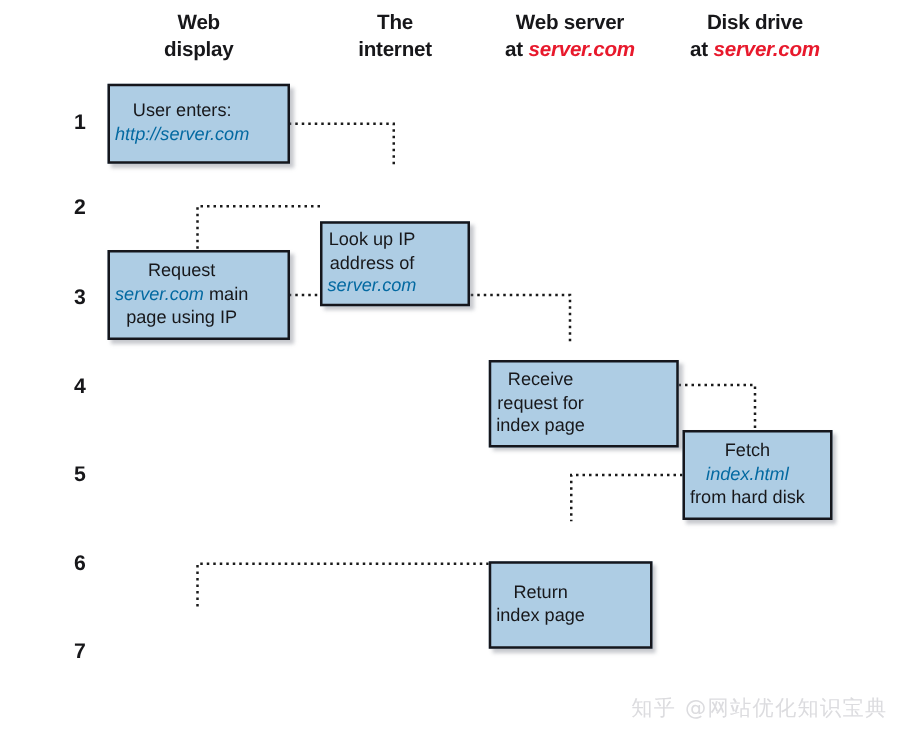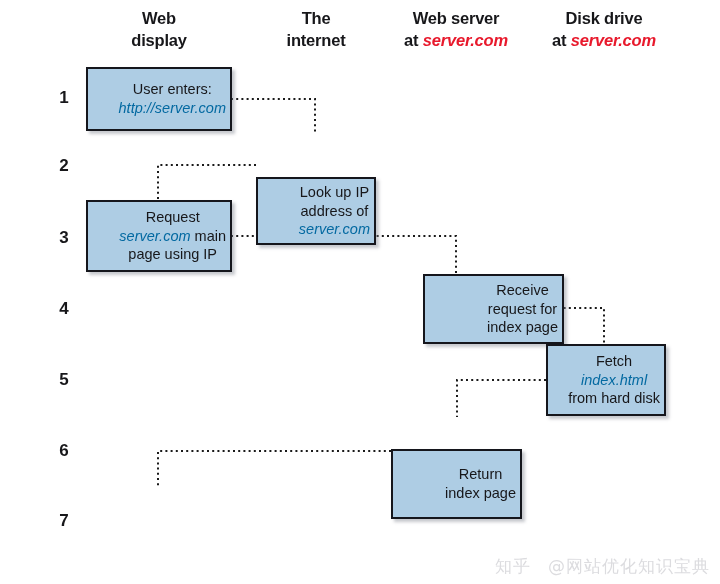--- a/index.html
+++ b/index.html
@@ -49,21 +49,21 @@
 
   
   .box {
     position: absolute;
     background: #aecde4;
     border: 2.5px solid #15161c;
     box-sizing: border-box;
     box-shadow: 3px 3px 3px rgba(120,125,135,0.42);
     display: flex;
     align-items: center;
-    justify-content: flex-end;
+    justify-content: flex-start;
     text-align: center;
   }
   .box .txt {
     font-size: 14.5px;
     line-height: 1.28;
     color: #17171a;
     font-weight: 500;
     padding: 0 4px;
   }
   .box .txt .red {
@@ -92,21 +92,21 @@
   .watermark {
     position: absolute;
     right: 10px;
     bottom: 6px;
     color: #dcdcdf;
     font-size: 17px;
     letter-spacing: 1px;
     white-space: nowrap;
     font-family: "DejaVu Sans", sans-serif;
   }
-  .watermark .zh-logo { margin-right: 17px; }
+  .watermark .zh-logo { margin-right: 7px; }
 </style>
 </head>
 <body>
 
 <div id="diagram">
 
   <div class="col-header" style="left:86px; top:8px; width:146px;">
     <span class="l1">Web</span>
     <span class="l2">display</span>
   </div>
@@ -165,21 +165,21 @@
   </div>
 
   <div class="box" style="left:86px; top:200px; width:146px; height:72px;">
     <span class="txt">
       <span>Request</span><br>
       <span class="red">server.com</span><span> main</span><br>
       <span>page using IP</span>
     </span>
   </div>
 
-  <div class="box" style="left:391px; top:274px; width:141px; height:70px;margin-left:32px;">
+  <div class="box" style="left:391px; top:288px; width:152px; height:70px;">
     <span class="txt">
       <span>Receive</span><br>
       <span>request for</span><br>
       <span>index page</span>
     </span>
   </div>
 
   <div class="box" style="left:546px; top:344px; width:120px; height:72px;">
     <span class="txt">
       <span>Fetch</span><br>

